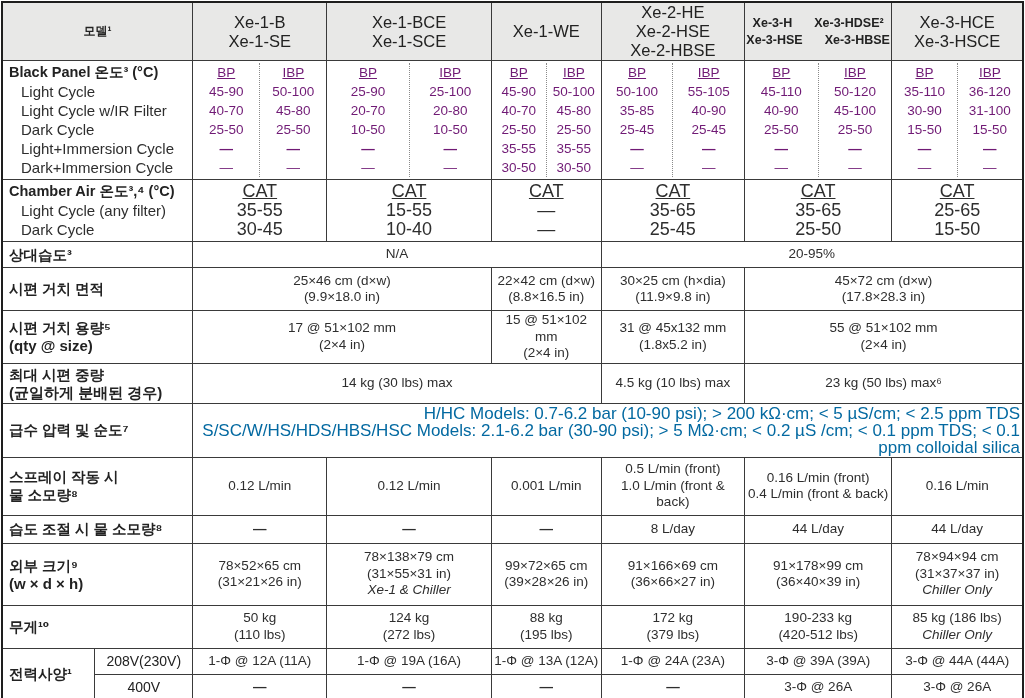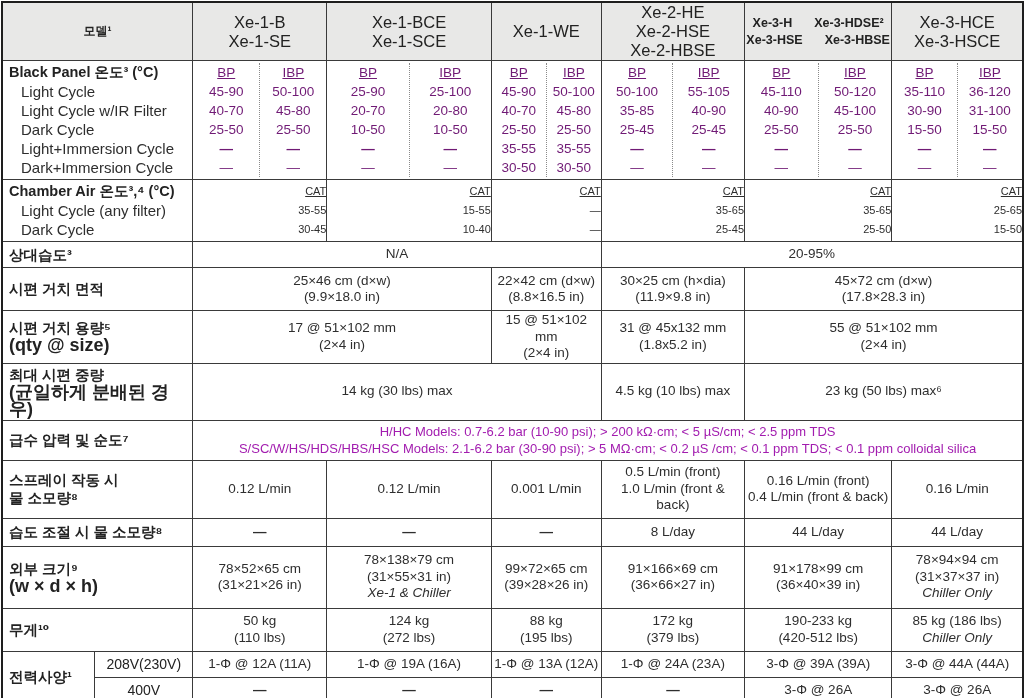--- a/index.html
+++ b/index.html
@@ -9,34 +9,34 @@
   td,th{border:1px solid #3a3a3a;padding:0;overflow:hidden;font-weight:400;}
   
   tr.hdr th{background:#e8e8e7;text-align:center;vertical-align:middle;}
   .model-name{font-size:16.5px;line-height:19px;color:#222;}
   .model-label{font-size:12px;font-weight:700;color:#222;}
   .h5row{display:flex;justify-content:center;gap:22px;font-size:12.5px;font-weight:700;line-height:17px;color:#222;}
   
   td.lbl{text-align:left;vertical-align:middle;padding:2px 8px 2px 6px;font-size:14.5px;font-weight:700;color:#222;line-height:18px;}
   td.lbl .sub{font-weight:400;font-size:15px;color:#2e2e2e;padding-left:12px;line-height:19px;}
   td.lbl .title{line-height:19px;}
-  td.lbl .sublabel{font-weight:700;font-size:18px;line-height:17px;}
+  td.lbl .sublabel{font-weight:700;font-size:15px;line-height:17px;}
   
   td.val{text-align:center;vertical-align:middle;font-size:13.5px;color:#2e2e2e;line-height:16.5px;padding:1px 2px;}
   td.vtop{vertical-align:top;padding-top:2px;}
   .split{display:flex;width:100%;}
   .stack{flex:1;text-align:center;font-size:13.5px;color:#701a75;}
   .stack > div{line-height:19px;}
   .stack + .stack{border-left:1px dotted #8a8a8a;}
-  .ca-stack > div{line-height:19px;text-align:right;font-size:11px;color:#2e2e2e;}
+  .ca-stack > div{line-height:19px;text-align:center;font-size:18px;color:#2e2e2e;}
   .u{text-decoration:underline;}
   .b{font-weight:700;}
   .it{font-style:italic;}
   .small{font-size:13px;margin-top:38px;}
-  .water-line{line-height:17px;font-size:13px;text-align:center;color:#a21caf;}
+  .water-line{line-height:17px;font-size:17px;text-align:right;color:#0369a1;}
   
   tr.rh-hdr{height:56px;} tr.rh-bp{height:118px;} tr.rh-ca{height:60px;}
   tr.rh-rh{height:26px;} tr.rh-area{height:43px;} tr.rh-cap{height:52px;}
   tr.rh-maxw{height:40px;} tr.rh-water{height:40px;} tr.rh-spray{height:58px;}
   tr.rh-humw{height:28px;} tr.rh-dim{height:62px;} tr.rh-wgt{height:43px;}
   tr.rh-p{height:26px;}
   td.vlabel{text-align:center;vertical-align:middle;font-size:14px;color:#222;font-weight:400;margin-top:14px;}
 </style>
 </head>
 <body>

